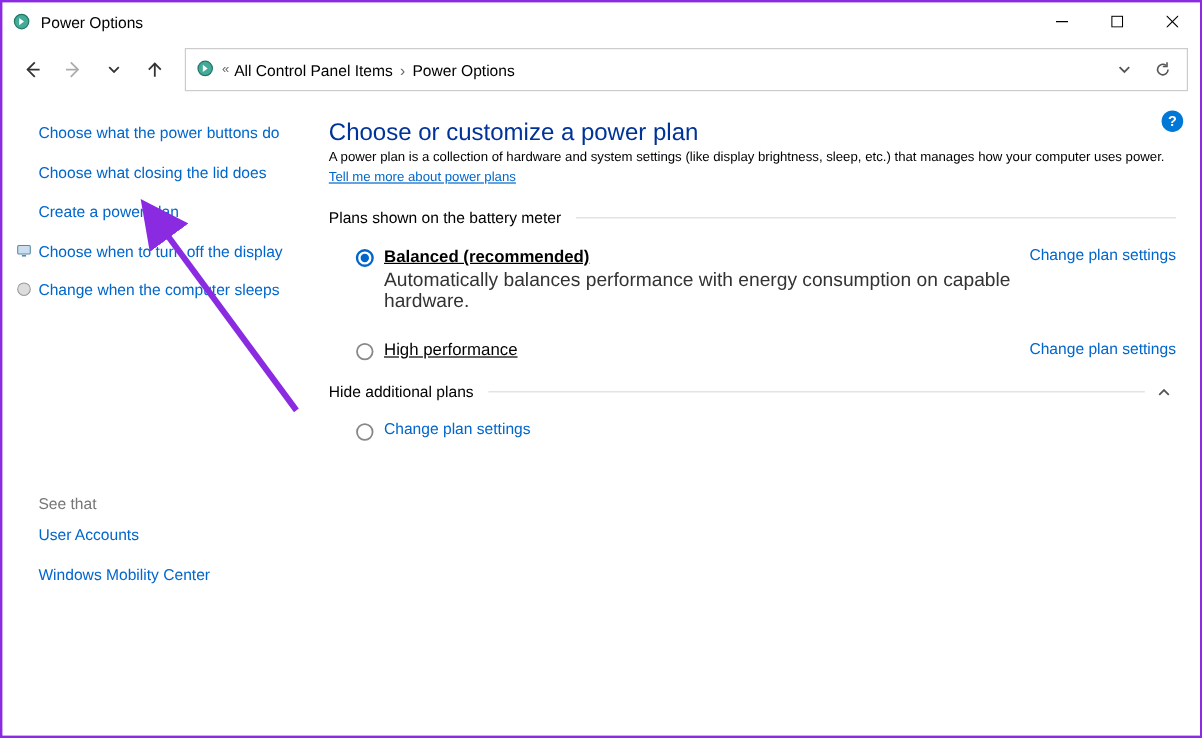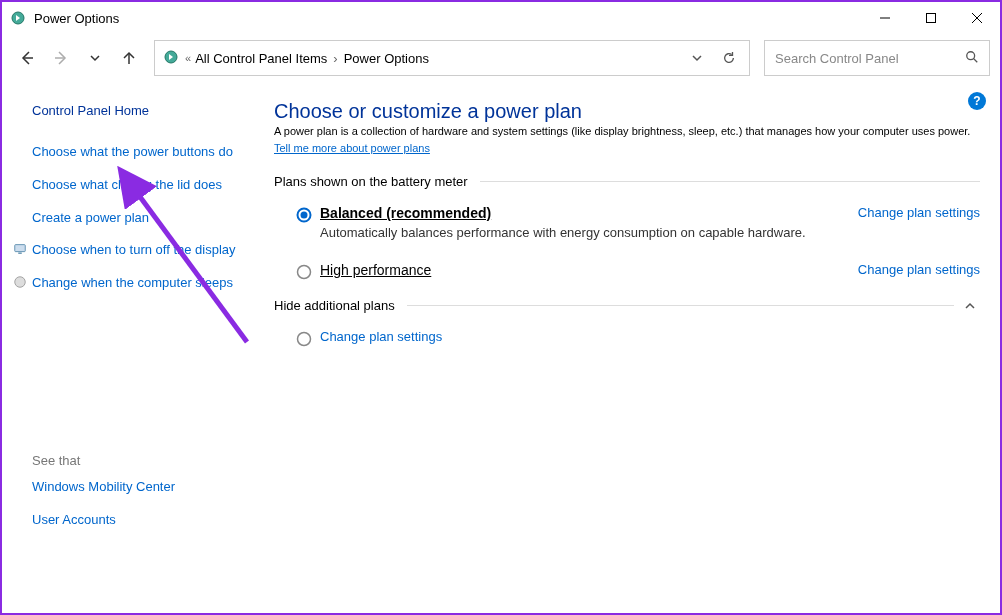--- a/index.html
+++ b/index.html
@@ -39,21 +39,21 @@
     .section-header { display: flex; align-items: center; font-size: 13px; color: #000; margin-bottom: 6px; }
     .section-header .label { margin-right: 12px; white-space: nowrap; }
     .section-header .line { flex: 1; border-top: 1px solid #ddd; }
     .section-header .chev { width: 20px; display:flex; justify-content:center; color:#555; cursor:pointer; margin-left: 6px; }
     
     .plan-row { display: flex; align-items: flex-start; padding: 10px 0 8px 22px; }
     .plan-row .radio { width: 16px; height: 16px; margin-right: 8px; cursor: pointer; flex-shrink:0; margin-top:2px; }
     .plan-row .plan-info { flex: 1; }
     .plan-row .plan-name { font-size: 14px; text-decoration: underline; }
     .plan-row .plan-name.bold { font-weight: 600; }
-    .plan-row .plan-desc { color: #333; font-size: 13px; margin-top: 4px; }
+    .plan-row .plan-desc { color: #333; font-size: 16px; margin-top: 4px; }
     .plan-row .settings-link { color: #0066cc; cursor: pointer; font-size: 13px; white-space: nowrap; }
     
     .help-badge { position: absolute; top: 90px; right: 14px; width: 18px; height: 18px; background: #0078d7; border-radius: 50%; color: #fff; font-size: 12px; font-weight: bold; display: flex; align-items: center; justify-content: center; cursor: pointer; }
     
     .annotation-arrow { position: absolute; pointer-events: none; }
   </style>
 </head>
 <body>
 
 <div class="titlebar">
@@ -127,35 +127,27 @@
         </svg>
       </div>
     <div class="ab-btn" style="margin-left:8px;">
         <svg width="14" height="14" viewBox="0 0 16 16">
           <path d="M13 8a5 5 0 1 1-2-4" fill="none" stroke="#555" stroke-width="1.5"></path>
           <path d="M12 1 L12 5 L8 5" fill="none" stroke="#555" stroke-width="1.5"></path>
         </svg>
       </div>
   </div>
 
-  <div class="search-box">
-    <input type="text" placeholder="Search Control Panel" style="">
-    <span class="search-icon"><svg width="14" height="14" viewBox="0 0 16 16">
-          <circle cx="6.5" cy="6.5" r="4.5" fill="none" stroke="#555" stroke-width="1.5"></circle>
-          <line x1="10" y1="10" x2="14" y2="14" stroke="#555" stroke-width="1.5"></line>
-        </svg></span>
-  </div>
 </div>
 
 <div class="help-badge">?</div>
 
 <div class="content">
 
   <div class="sidebar">
-    <div class="sidebar-link sidebar-home">Control Panel Home</div>
     <div class="sidebar-link">Choose what the power buttons do</div>
     <div class="sidebar-link">Choose what closing the lid does</div>
     <div class="sidebar-link">Create a power plan</div>
     <div class="sidebar-link">
       <span class="sidebar-icon">
           <svg width="14" height="14" viewBox="0 0 16 16">
             <rect x="2" y="3" width="12" height="8" rx="1" fill="#cde" stroke="#58a"></rect>
             <rect x="6" y="12" width="4" height="1.5" fill="#58a"></rect>
           </svg>
         </span>
@@ -165,22 +157,22 @@
       <span class="sidebar-icon">
           <svg width="14" height="14" viewBox="0 0 16 16">
             <circle cx="8" cy="8" r="6" fill="#ddd" stroke="#999"></circle>
           </svg>
         </span>
       <span>Change when the computer sleeps</span>
     </div>
 
     <div class="sidebar-see-also">
       <div class="heading">See that</div>
+      <div class="sidebar-link">User Accounts</div>
       <div class="sidebar-link">Windows Mobility Center</div>
-      <div class="sidebar-link">User Accounts</div>
     </div>
   </div>
 
   <div class="main">
     <h1>Choose or customize a power plan</h1>
     <p class="description">
       <span>A power plan is a collection of hardware and system settings (like display brightness, sleep, etc.) that manages how your computer uses power. </span><a class="link">Tell me more about power plans</a>
     </p>
 
     <div class="section-header">

